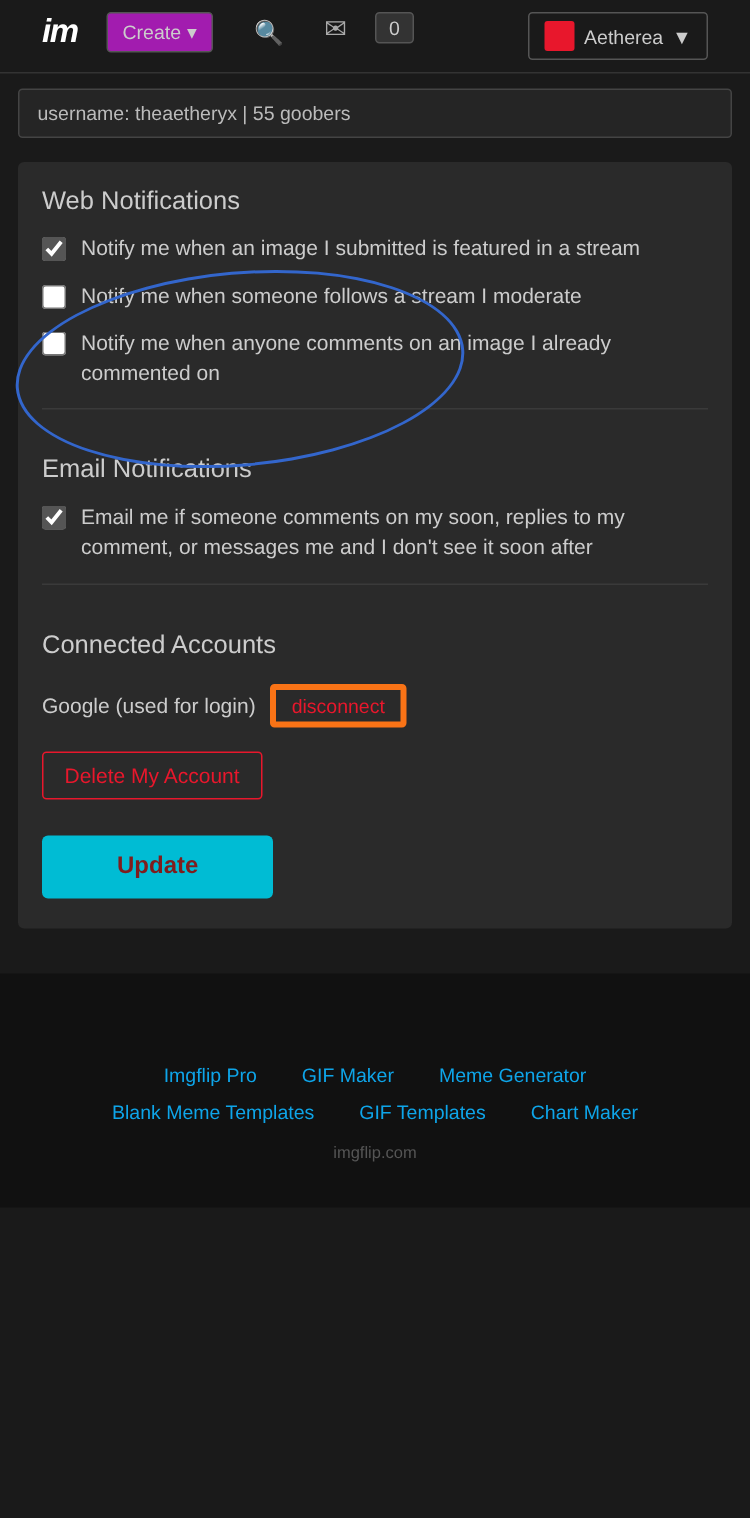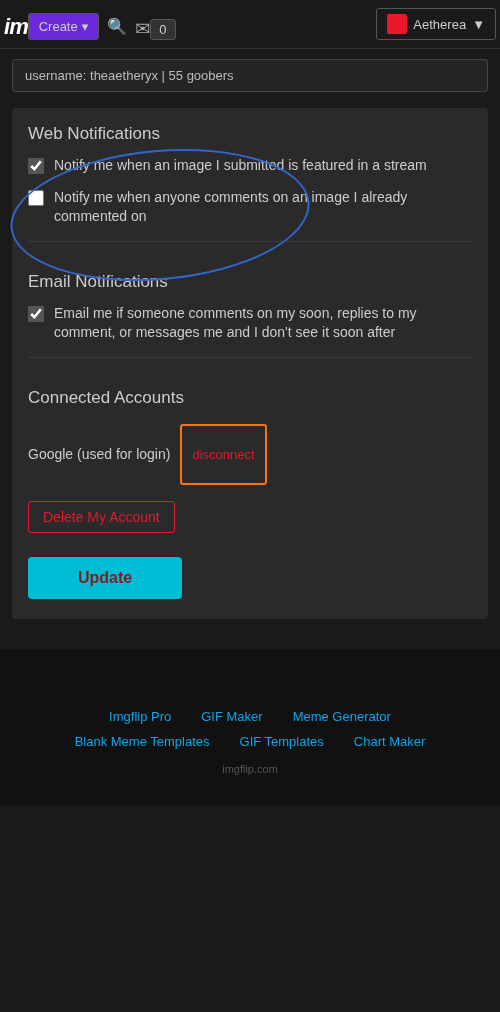--- a/index.html
+++ b/index.html
@@ -9,35 +9,35 @@
       background-color: #1a1a1a;
       font-family: Arial, sans-serif;
       color: #ccc;
       font-size: 14px;
     }
 
     
     .header {
       background-color: #1a1a1a;
       display: flex;
-      align-items: flex-end;
-      padding: 8px 4px;
-      gap: 0;
+      align-items: flex-start;
+      padding: 8px 28px;
+      gap: 19px;
       border-bottom: 1px solid #333;
     }
     .logo {
       color: #e8172c;
       font-weight: bold;
       font-size: 22px;
       font-style: italic;
       letter-spacing: -1px;
     }
     .logo span { color: #fff; }
     .create-btn {
-      background: #6d28d9;
+      background: #a21caf;
       border: 1px solid #555;
       color: #ccc;
       padding: 5px 10px;
       border-radius: 3px;
       cursor: pointer;
       display: flex;
       align-items: center;
       gap: 4px;
       font-size: 13px;
     }
@@ -161,23 +161,23 @@
       margin-top: 4px;
       margin-bottom: 16px;
       flex-wrap: wrap;
     }
     .connected-label {
       color: #ccc;
       font-size: 14px;
     }
     .disconnect-btn {
       background: none;
-      border: 2px solid #f97316;
+      border: 4px solid #f97316;
       color: #e8172c;
-      padding: 21px 10px;
+      padding: 3px 10px;
       border-radius: 3px;
       cursor: pointer;
       font-size: 13px;
     }
 
     .delete-btn {
       background: none;
       border: 1px solid #e8172c;
       color: #e8172c;
       padding: 7px 14px;
@@ -263,20 +263,24 @@
 
   
   <div>
     <div class="section-title">Web Notifications</div>
 
     <div class="checkbox-item">
       <input type="checkbox" id="notif1" checked="" style="">
       <label for="notif1">Notify me when an image I submitted is featured in a stream</label>
     </div>
 
+    <div class="checkbox-item">
+      <input type="checkbox" id="notif2" style="">
+      <label for="notif2">Notify me when someone follows a stream I moderate</label>
+    </div>
 
     <div class="checkbox-item annotation-circle">
       <div class="blue-circle"></div>
       <input type="checkbox" id="notif3" style="">
       <label for="notif3">Notify me when anyone comments on an image I already commented on</label>
     </div>
   </div>
 
   <hr class="divider">
 

